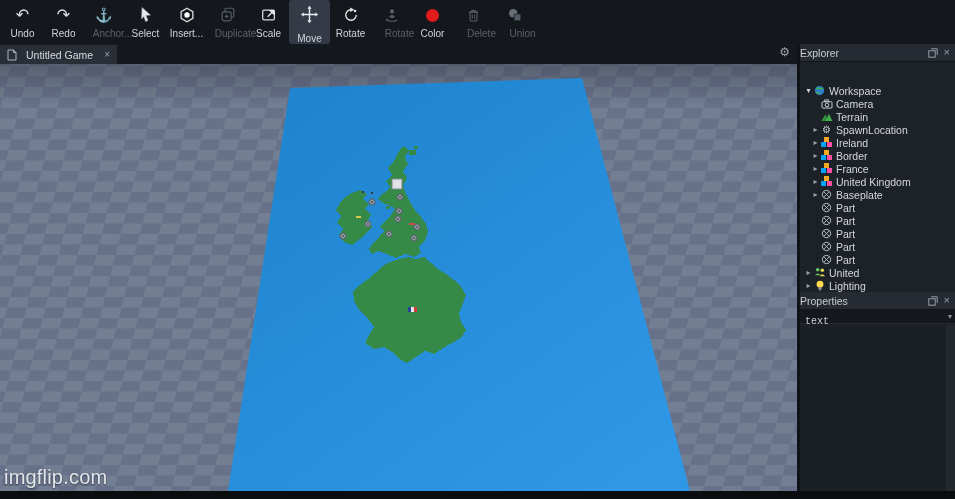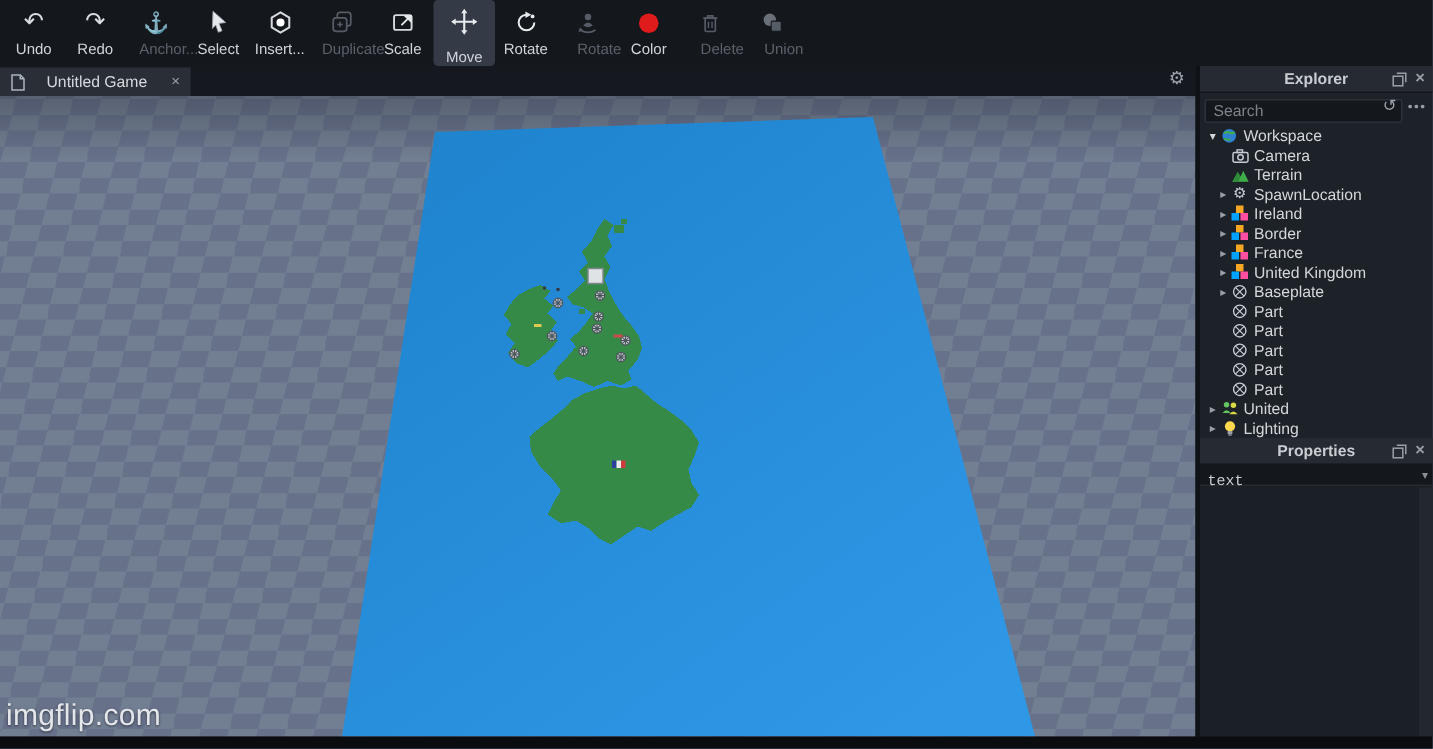--- a/index.html
+++ b/index.html
@@ -24,21 +24,21 @@
   .titem .tlbl{font-size:10px;margin-top:1px;color:#cfd4da;white-space:nowrap;}
   .titem.disabled{color:#5b616b;}
   .titem.disabled .tlbl{color:#5b616b;margin-left:16px;}
   .titem.selected{background:var(--highlight);gap:6px;}
   .titem svg{display:block;}
   .colordot{width:13px;height:13px;border-radius:50%;background:var(--accent-red);display:inline-block;}
 
   
   .tabbar{position:absolute;left:0;top:44px;width:797px;height:20px;background:#15191f;}
   .tab{position:absolute;left:0;top:1px;height:19px;padding:0 7px;background:#2a2f37;
-       display:flex;align-items:center;gap:14px;font-size:10.5px;color:#d6dade;}
+       display:flex;align-items:center;gap:9px;font-size:10.5px;color:#d6dade;}
   .tab .tclose{color:#9aa0a8;font-size:10px;margin-left:2px;cursor:pointer;}
   .vp-gear{position:absolute;right:7px;top:2px;font-size:12px;color:#9aa0a8;cursor:pointer;line-height:1;}
 
   
   .viewport{position:absolute;left:0;top:64px;width:797px;height:427px;overflow:hidden;background:var(--checker-dark);}
   .viewport::before{content:"";position:absolute;left:-80px;right:-80px;top:-40px;bottom:-40px;
     background:repeating-conic-gradient(var(--checker-light) 0% 25%, var(--checker-dark) 0% 50%) 0 0/38px 21px;
     transform:skewX(-14deg);}
   .viewport::after{content:"";position:absolute;inset:0;
     background:linear-gradient(rgba(18,22,28,.28), rgba(18,22,28,0) 10%);pointer-events:none;}
@@ -47,21 +47,21 @@
   .watermark{position:absolute;left:4px;bottom:2px;z-index:3;font-size:20px;color:#e3e6ea;
              text-shadow:0 1px 2px rgba(0,0,0,.55);letter-spacing:.2px;}
 
   
   .bottombar{position:absolute;left:0;top:491px;width:955px;height:8px;background:#0a0c0f;}
 
   
   .rightpanel{position:absolute;left:797px;top:44px;width:158px;bottom:8px;
               background:var(--panel-bg);border-left:3px solid #0f1216;}
   .panel-h{position:relative;height:18px;background:var(--header-bg);display:flex;align-items:center;
-           justify-content:center;font-size:10.5px;color:#c9cdd2;border-bottom:1px solid #12151a;font-weight:bold;}
+           justify-content:flex-start;font-size:10.5px;color:#c9cdd2;border-bottom:1px solid #12151a;}
   .panel-h .hicons{position:absolute;right:5px;top:0;height:100%;display:flex;align-items:center;gap:6px;
                    color:#9aa0a8;}
   .panel-h .hclose{font-size:11px;cursor:pointer;line-height:1;}
   .searchrow{position:relative;height:20px;padding:2px 20px 2px 3px;}
   .searchrow input{width:100%;height:16px;background:#14171c;border:1px solid #2c323b;border-radius:2px;
                    color:#d4d7da;font-size:10.5px;padding:0 18px 0 5px;outline:none;
                    font-family:"Liberation Sans",sans-serif;}
   .searchrow input::placeholder{color:#7d838c;}
   .hist{position:absolute;right:24px;top:4px;font-size:11px;color:#9aa0a8;line-height:1;cursor:pointer;}
   .dots{position:absolute;right:4px;top:5px;font-size:9px;letter-spacing:1px;color:#9aa0a8;cursor:pointer;line-height:1;}
@@ -288,25 +288,20 @@
     <div class="panel-h">
       <span>Explorer</span>
       <span class="hicons">
         <svg width="10" height="10" viewBox="0 0 10 10">
             <rect x="0.8" y="2.8" width="6.4" height="6.4" fill="none" stroke="#9aa0a8" stroke-width="1"></rect>
             <path d="M3.2 0.8 H9.2 V6.8" fill="none" stroke="#9aa0a8" stroke-width="1"></path>
           </svg>
         <span class="hclose">×</span>
       </span>
     </div>
-    <div class="searchrow">
-      <input type="text" placeholder="Search" style="">
-      <span class="hist">↺</span>
-      <span class="dots">•••</span>
-    </div>
 
     <div class="tree">
 
       <div class="trow" style="padding-left:4px">
         <span class="exp open">▾</span>
         <span class="ic">
           <svg width="11" height="11" viewBox="0 0 12 12">
               <circle cx="6" cy="6" r="5" fill="#2f7fd2"></circle>
               <path d="M2.2 4.2 q2 -1.6 4.2 -0.4 q2.4 1 3.4 -0.6" stroke="#3fae49" stroke-width="1.6" fill="none"></path>
               <path d="M2 8 q2.4 1.4 5 0.6" stroke="#3fae49" stroke-width="1.4" fill="none"></path>

